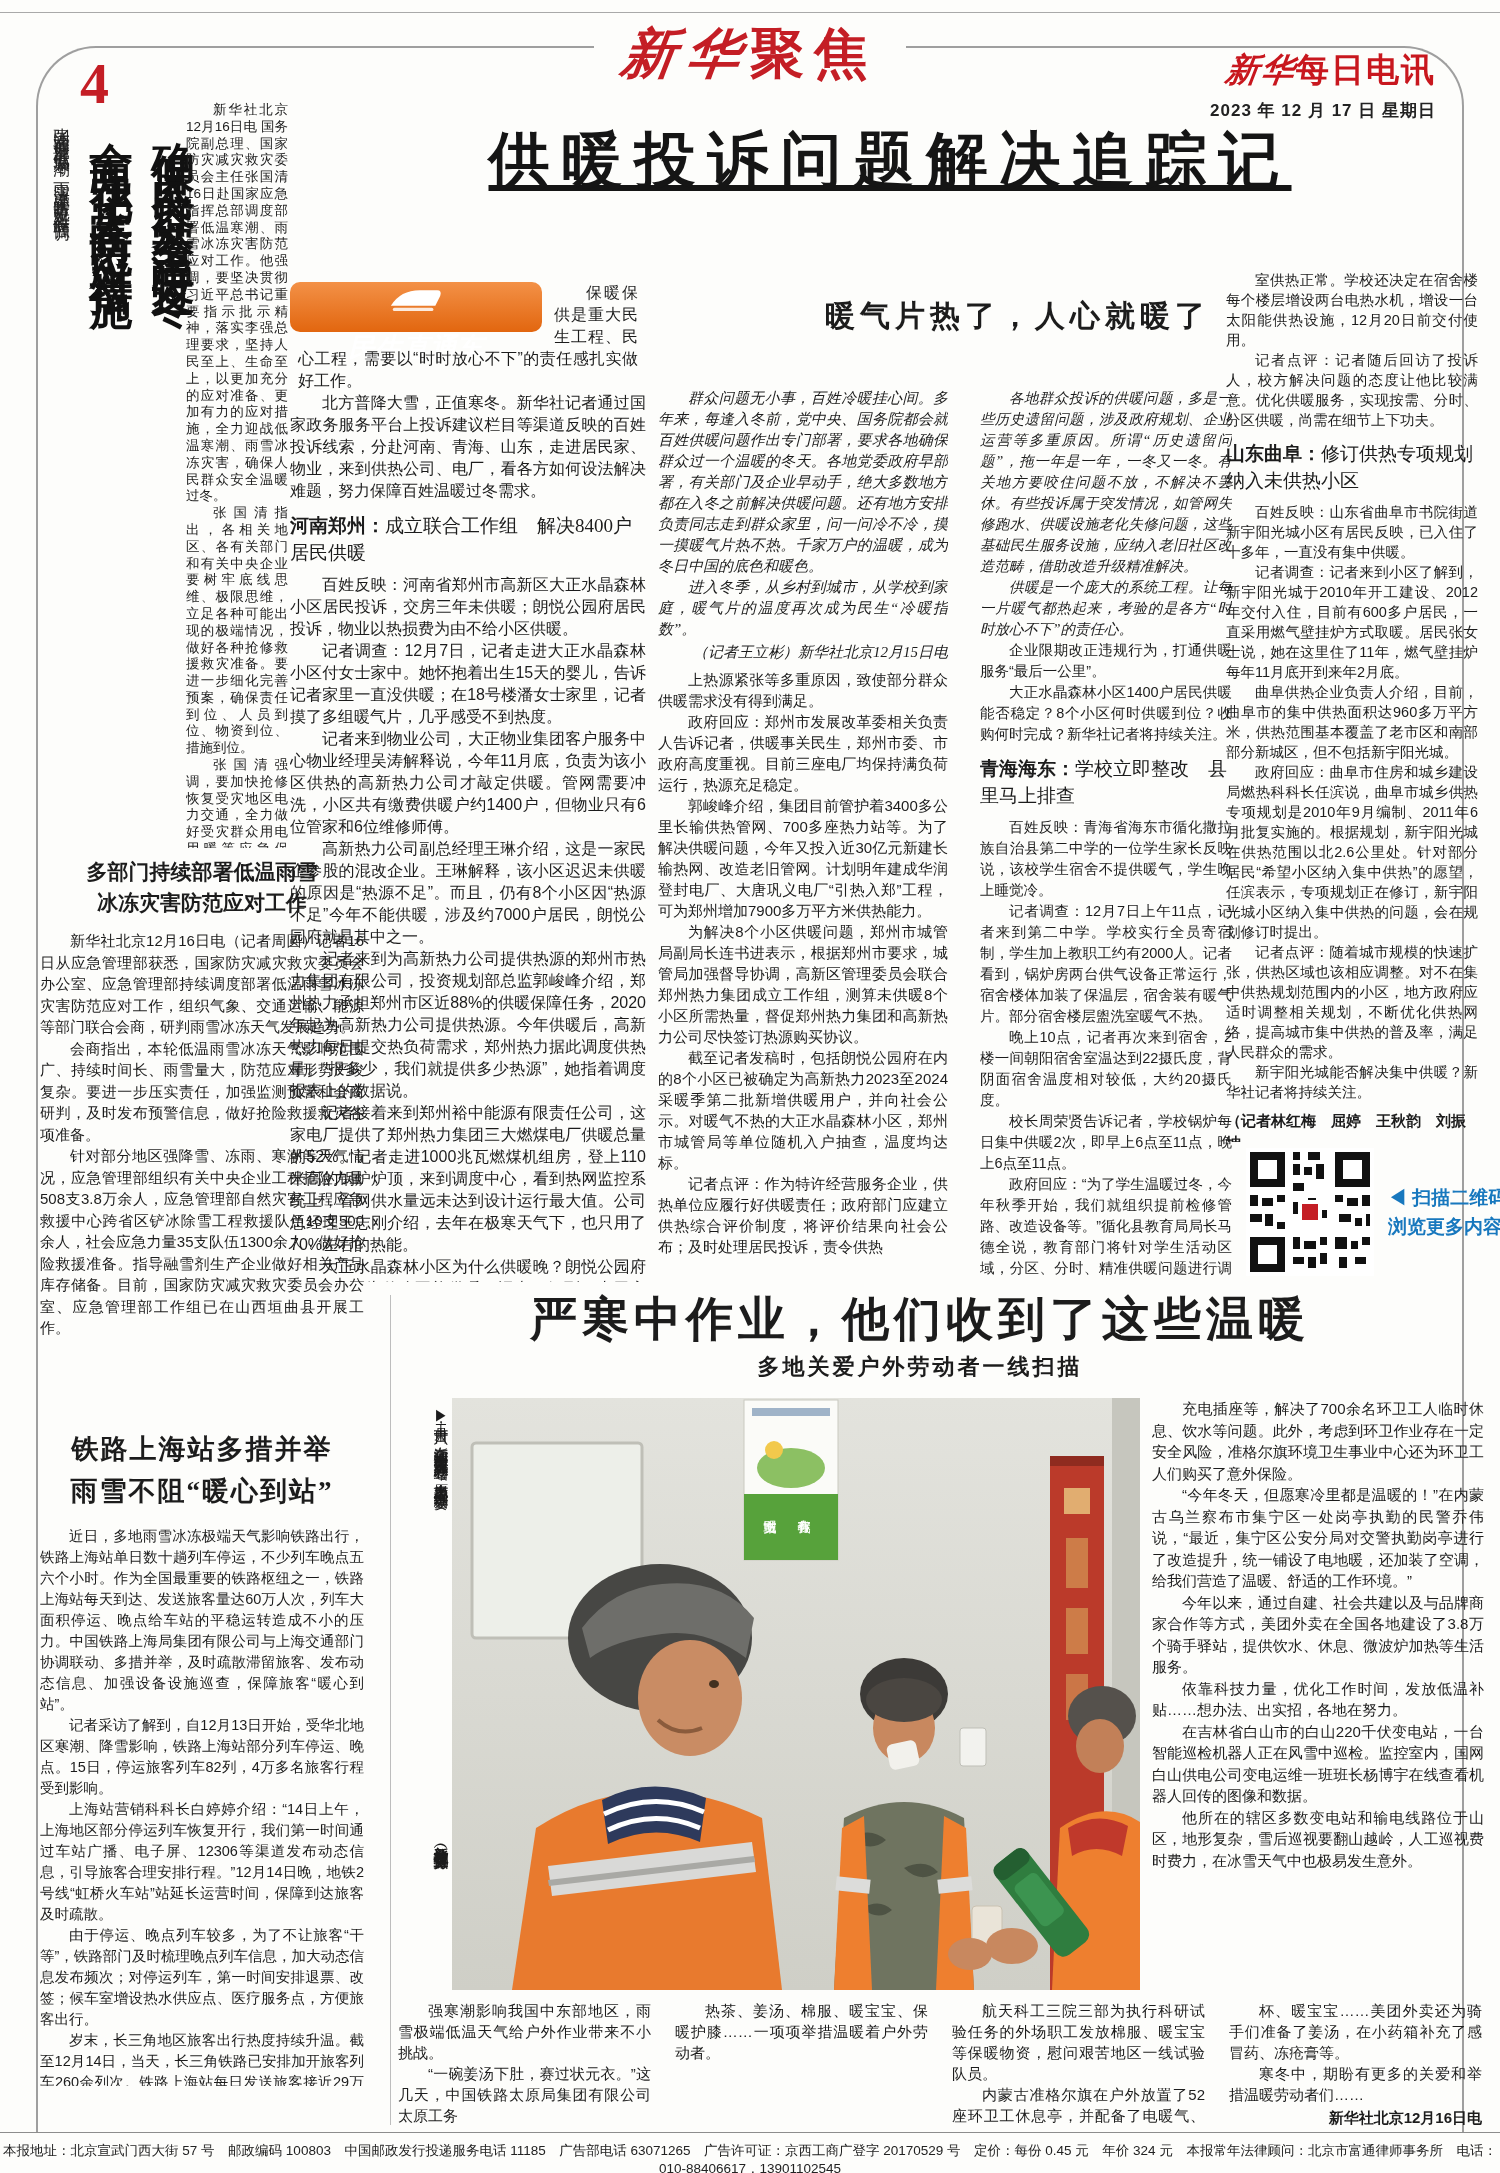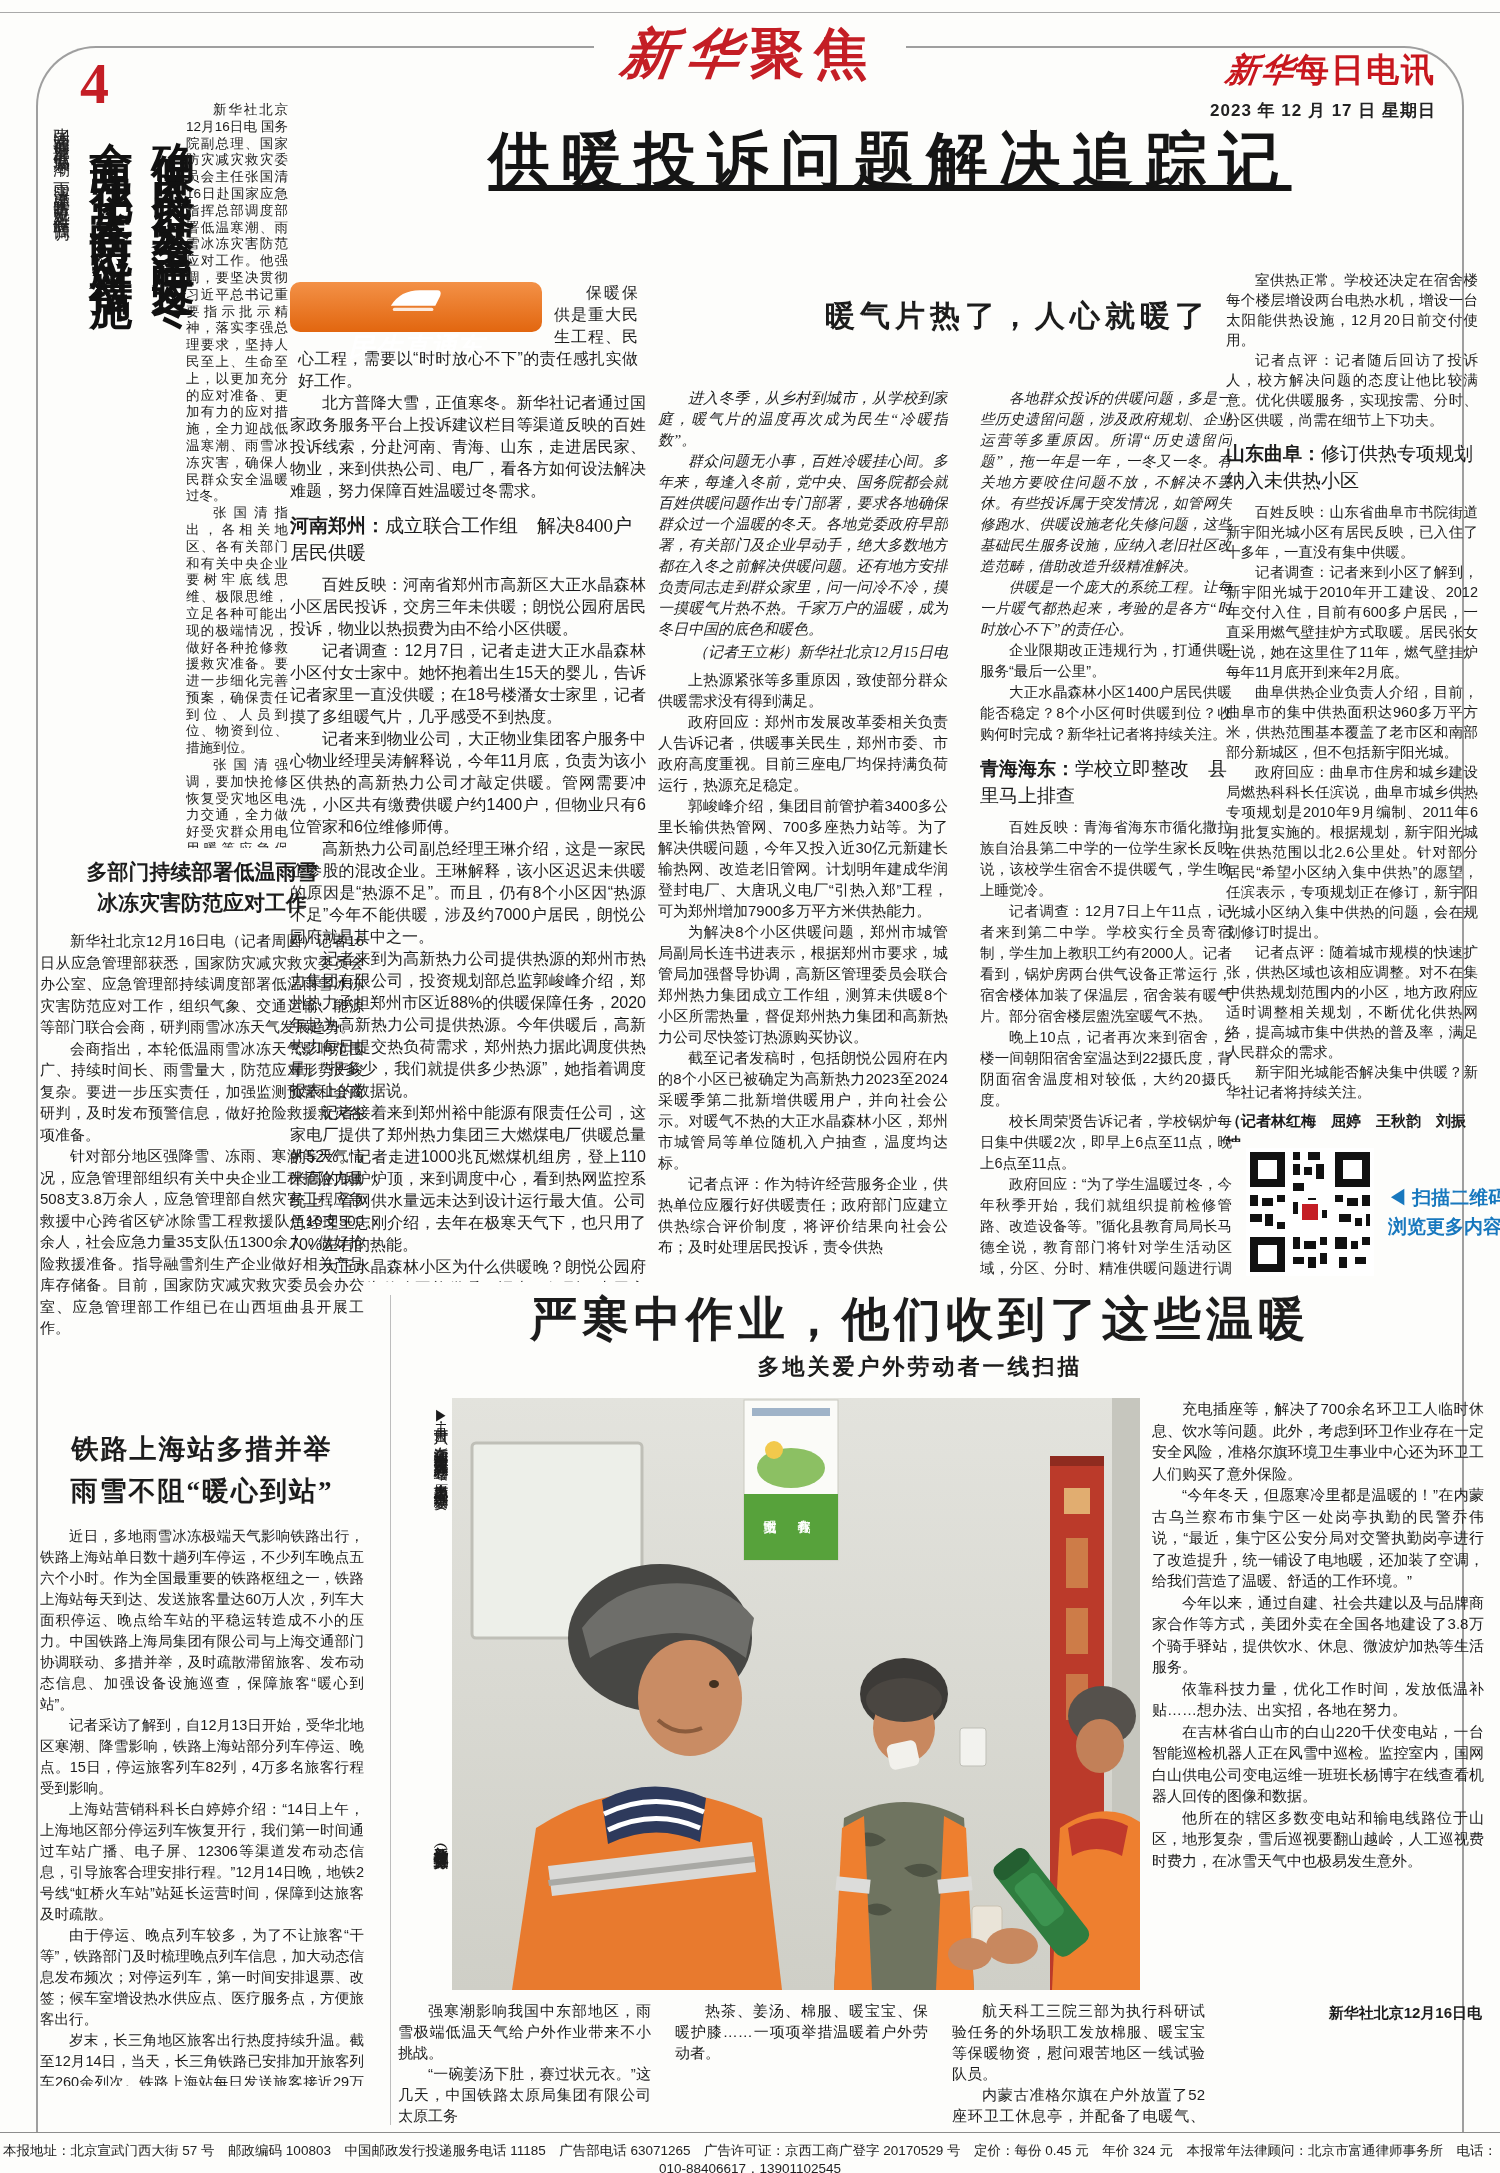--- a/index.html
+++ b/index.html
@@ -160,22 +160,22 @@
         <p>高新热力公司副总经理王琳介绍，这是一家民企参股的混改企业。王琳解释，该小区迟迟未供暖的原因是“热源不足”。而且，仍有8个小区因“热源不足”今年不能供暖，涉及约7000户居民，朗悦公园府就是其中之一。</p>
         <p>记者来到为高新热力公司提供热源的郑州市热力集团有限公司，投资规划部总监郭峻峰介绍，郑州热力承担郑州市区近88%的供暖保障任务，2020年起为高新热力公司提供热源。今年供暖后，高新热力每日提交热负荷需求，郑州热力据此调度供热量。“报多少，我们就提供多少热源”，她指着调度报表上的数据说。</p>
         <p>记者接着来到郑州裕中能源有限责任公司，这家电厂提供了郑州热力集团三大燃煤电厂供暖总量的52%。记者走进1000兆瓦燃煤机组房，登上110米高的锅炉炉顶，来到调度中心，看到热网监控系统上，管网供水量远未达到设计运行最大值。公司总经理王志刚介绍，去年在极寒天气下，也只用了70%左右的热能。</p>
         <p>大正水晶森林小区为什么供暖晚？朗悦公园府等8个小区为什么不能供暖？记者了解到，由于高新区供热一体化工作尚未完成，管网维护不完善、供热平衡调节不足，加</p>
       </div>
   </div>
 
   <div class="ht-col ht-c2">
     <div class="spacer"></div>
     <div class="para-block italic-block">
+        <p>群众问题无小事，百姓冷暖挂心间。多年来，每逢入冬前，党中央、国务院都会就百姓供暖问题作出专门部署，要求各地确保群众过一个温暖的冬天。各地党委政府早部署，有关部门及企业早动手，绝大多数地方都在入冬之前解决供暖问题。还有地方安排负责同志走到群众家里，问一问冷不冷，摸一摸暖气片热不热。千家万户的温暖，成为冬日中国的底色和暖色。</p>
         <p>进入冬季，从乡村到城市，从学校到家庭，暖气片的温度再次成为民生“冷暖指数”。</p>
-        <p>群众问题无小事，百姓冷暖挂心间。多年来，每逢入冬前，党中央、国务院都会就百姓供暖问题作出专门部署，要求各地确保群众过一个温暖的冬天。各地党委政府早部署，有关部门及企业早动手，绝大多数地方都在入冬之前解决供暖问题。还有地方安排负责同志走到群众家里，问一问冷不冷，摸一摸暖气片热不热。千家万户的温暖，成为冬日中国的底色和暖色。</p>
       </div>
     <div class="sign">（记者王立彬）新华社北京12月15日电</div>
     <div class="para-block">
         <p>上热源紧张等多重原因，致使部分群众供暖需求没有得到满足。</p>
         <p>政府回应：郑州市发展改革委相关负责人告诉记者，供暖事关民生，郑州市委、市政府高度重视。目前三座电厂均保持满负荷运行，热源充足稳定。</p>
         <p>郭峻峰介绍，集团目前管护着3400多公里长输供热管网、700多座热力站等。为了解决供暖问题，今年又投入近30亿元新建长输热网、改造老旧管网。计划明年建成华润登封电厂、大唐巩义电厂“引热入郑”工程，可为郑州增加7900多万平方米供热能力。</p>
         <p>为解决8个小区供暖问题，郑州市城管局副局长连书进表示，根据郑州市要求，城管局加强督导协调，高新区管理委员会联合郑州热力集团成立工作组，测算未供暖8个小区所需热量，督促郑州热力集团和高新热力公司尽快签订热源购买协议。</p>
         <p>截至记者发稿时，包括朗悦公园府在内的8个小区已被确定为高新热力2023至2024采暖季第二批新增供暖用户，并向社会公示。对暖气不热的大正水晶森林小区，郑州市城管局等单位随机入户抽查，温度均达标。</p>
         <p>记者点评：作为特许经营服务企业，供热单位应履行好供暖责任；政府部门应建立供热综合评价制度，将评价结果向社会公布；及时处理居民投诉，责令供热</p>
       </div>
@@ -377,19 +377,20 @@
         <p>“一碗姜汤下肚，赛过状元衣。”这几天，中国铁路太原局集团有限公司太原工务</p>
       </div>
     <div class="cold-bcol para-block">
         <p>热茶、姜汤、棉服、暖宝宝、保暖护膝……一项项举措温暖着户外劳动者。</p>
       </div>
     <div class="cold-bcol para-block">
         <p>航天科工三院三部为执行科研试验任务的外场职工发放棉服、暖宝宝等保暖物资，慰问艰苦地区一线试验队员。</p>
         <p>内蒙古准格尔旗在户外放置了52座环卫工休息亭，并配备了电暖气、座椅、热水壶、</p>
       </div>
     <div class="cold-bcol para-block">
+      <span><p>杯、暖宝宝……美团外卖还为骑手们准备了姜汤，在小药箱补充了感冒药、冻疮膏等。</p><p>寒冬中，期盼有更多的关爱和举措温暖劳动者们……</p></span>
       <div class="dateline-r">新华社北京12月16日电</div>
     </div>
   </div>
 
   <div class="footline"></div>
   <div class="footer">本报地址：北京宣武门西大街 57 号　邮政编码 100803　中国邮政发行投递服务电话 11185　广告部电话 63071265　广告许可证：京西工商广登字 20170529 号　定价：每份 0.45 元　年价 324 元　本报常年法律顾问：北京市富通律师事务所　电话：010-88406617，13901102545</div>
 </div>
 
 </body></html>

